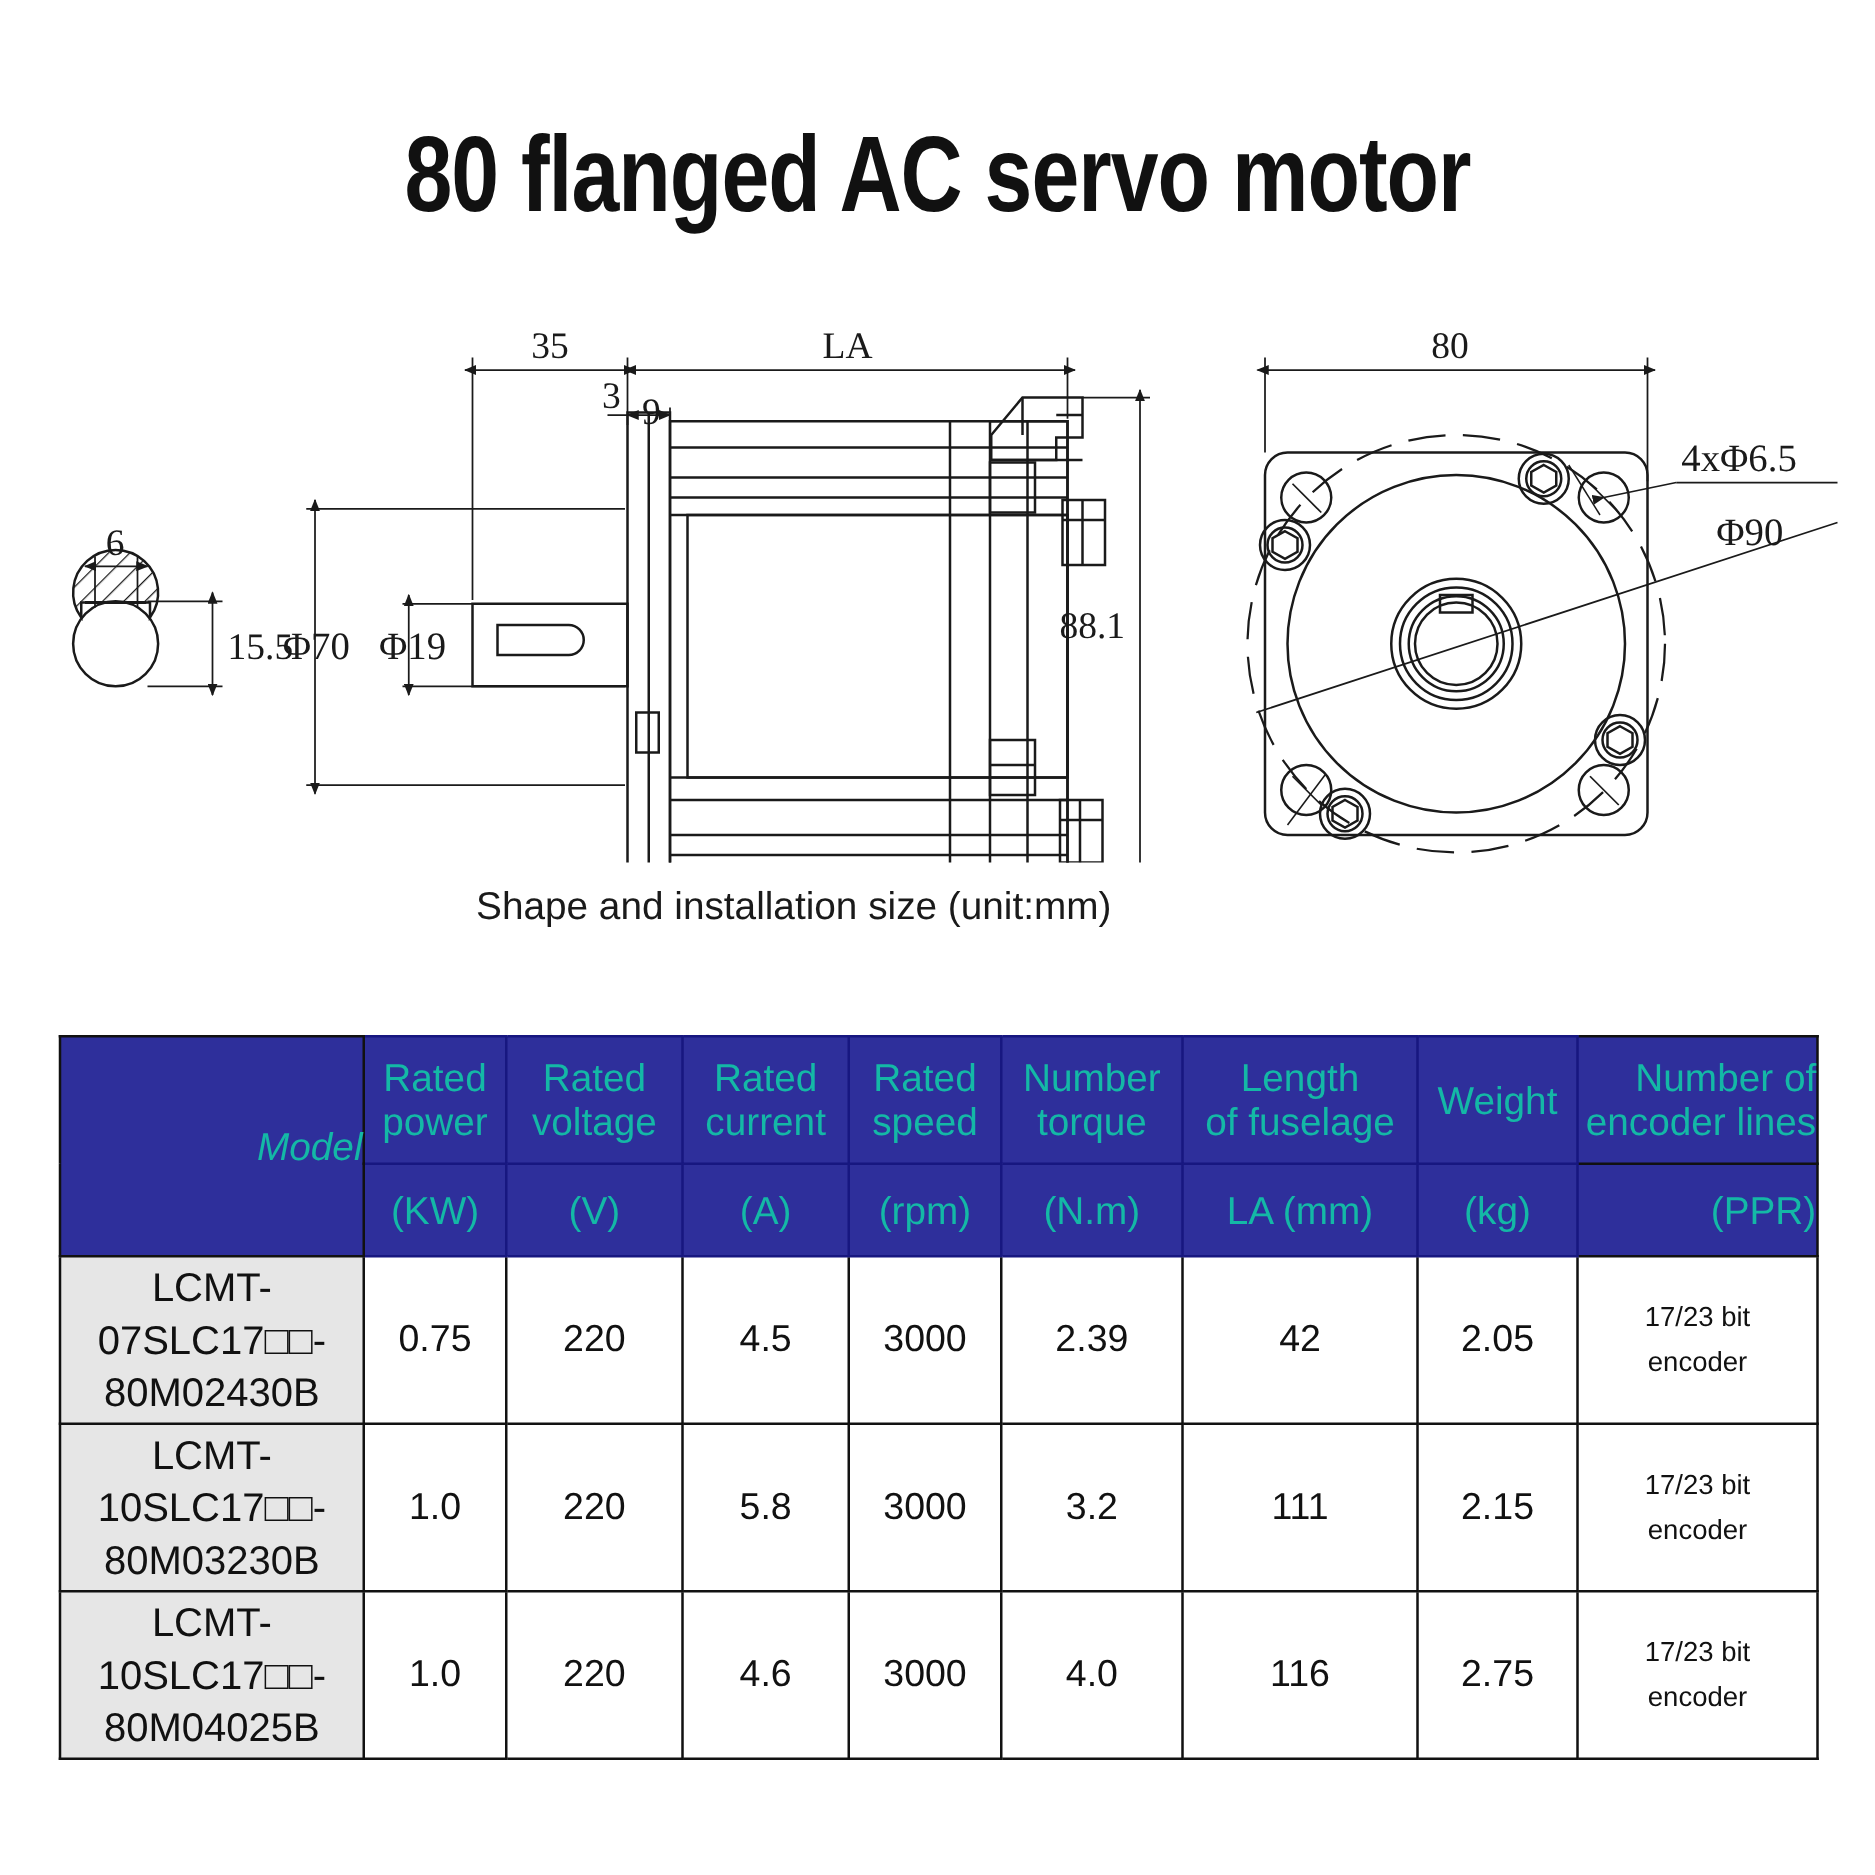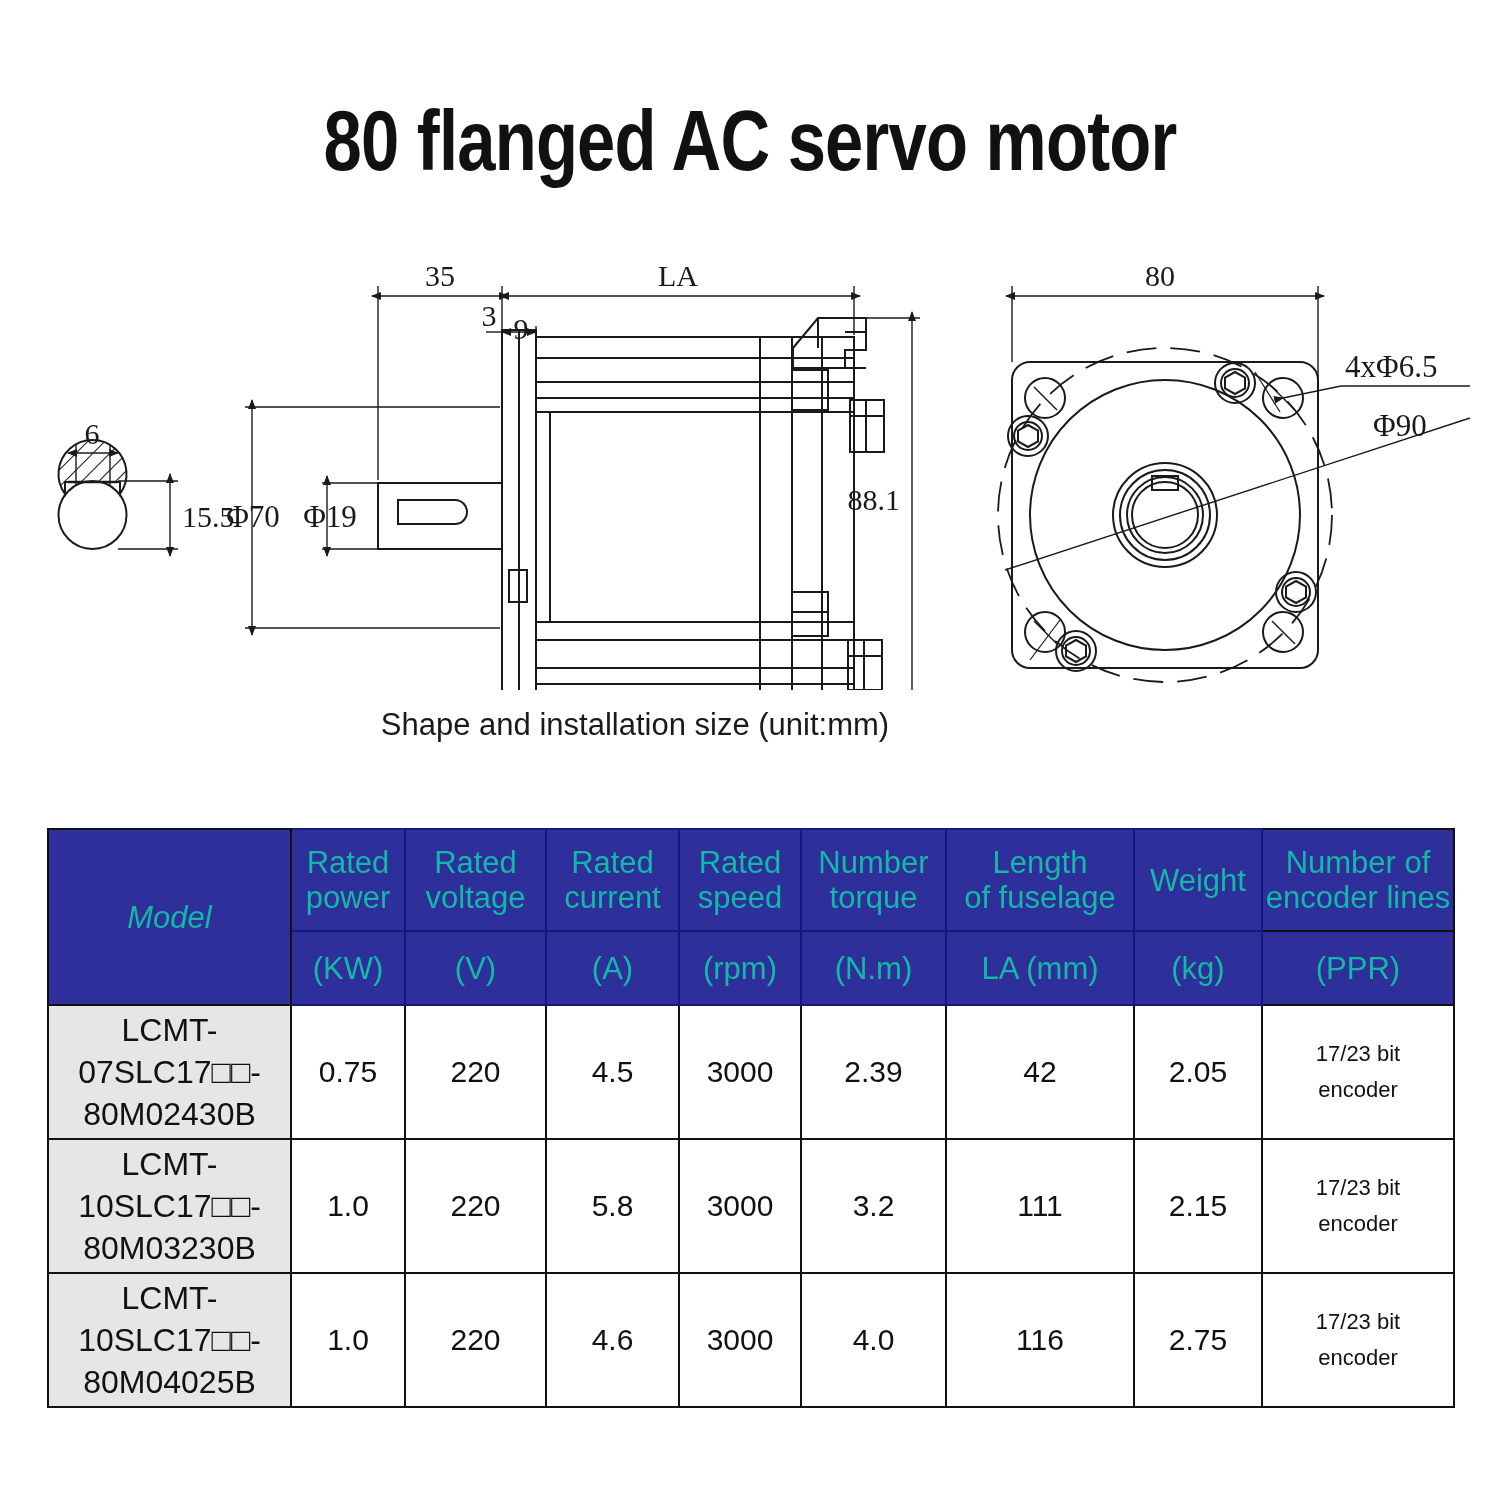--- a/index.html
+++ b/index.html
@@ -76,21 +76,21 @@
   }
   table.spec thead th {
     background: #2e2f9b;
     color: #14b8a6;
     font-weight: normal;
     font-size: 31px;
     line-height: 35px;
     border-color: #171780;
     margin-left: 12px;
   }
-  table.spec thead th.outer { border-color: #111111; }
+  table.spec thead th.outer { border-color: #111111; text-align: right; }
   th.model-head {
     font-size: 33px;
     border-right-color: #111111 !important;
     font-style: italic;
   }
   th.unit-row {
     font-size: 31px;
     height: 72px;
   }
   th.name-row { height: 100px; }

